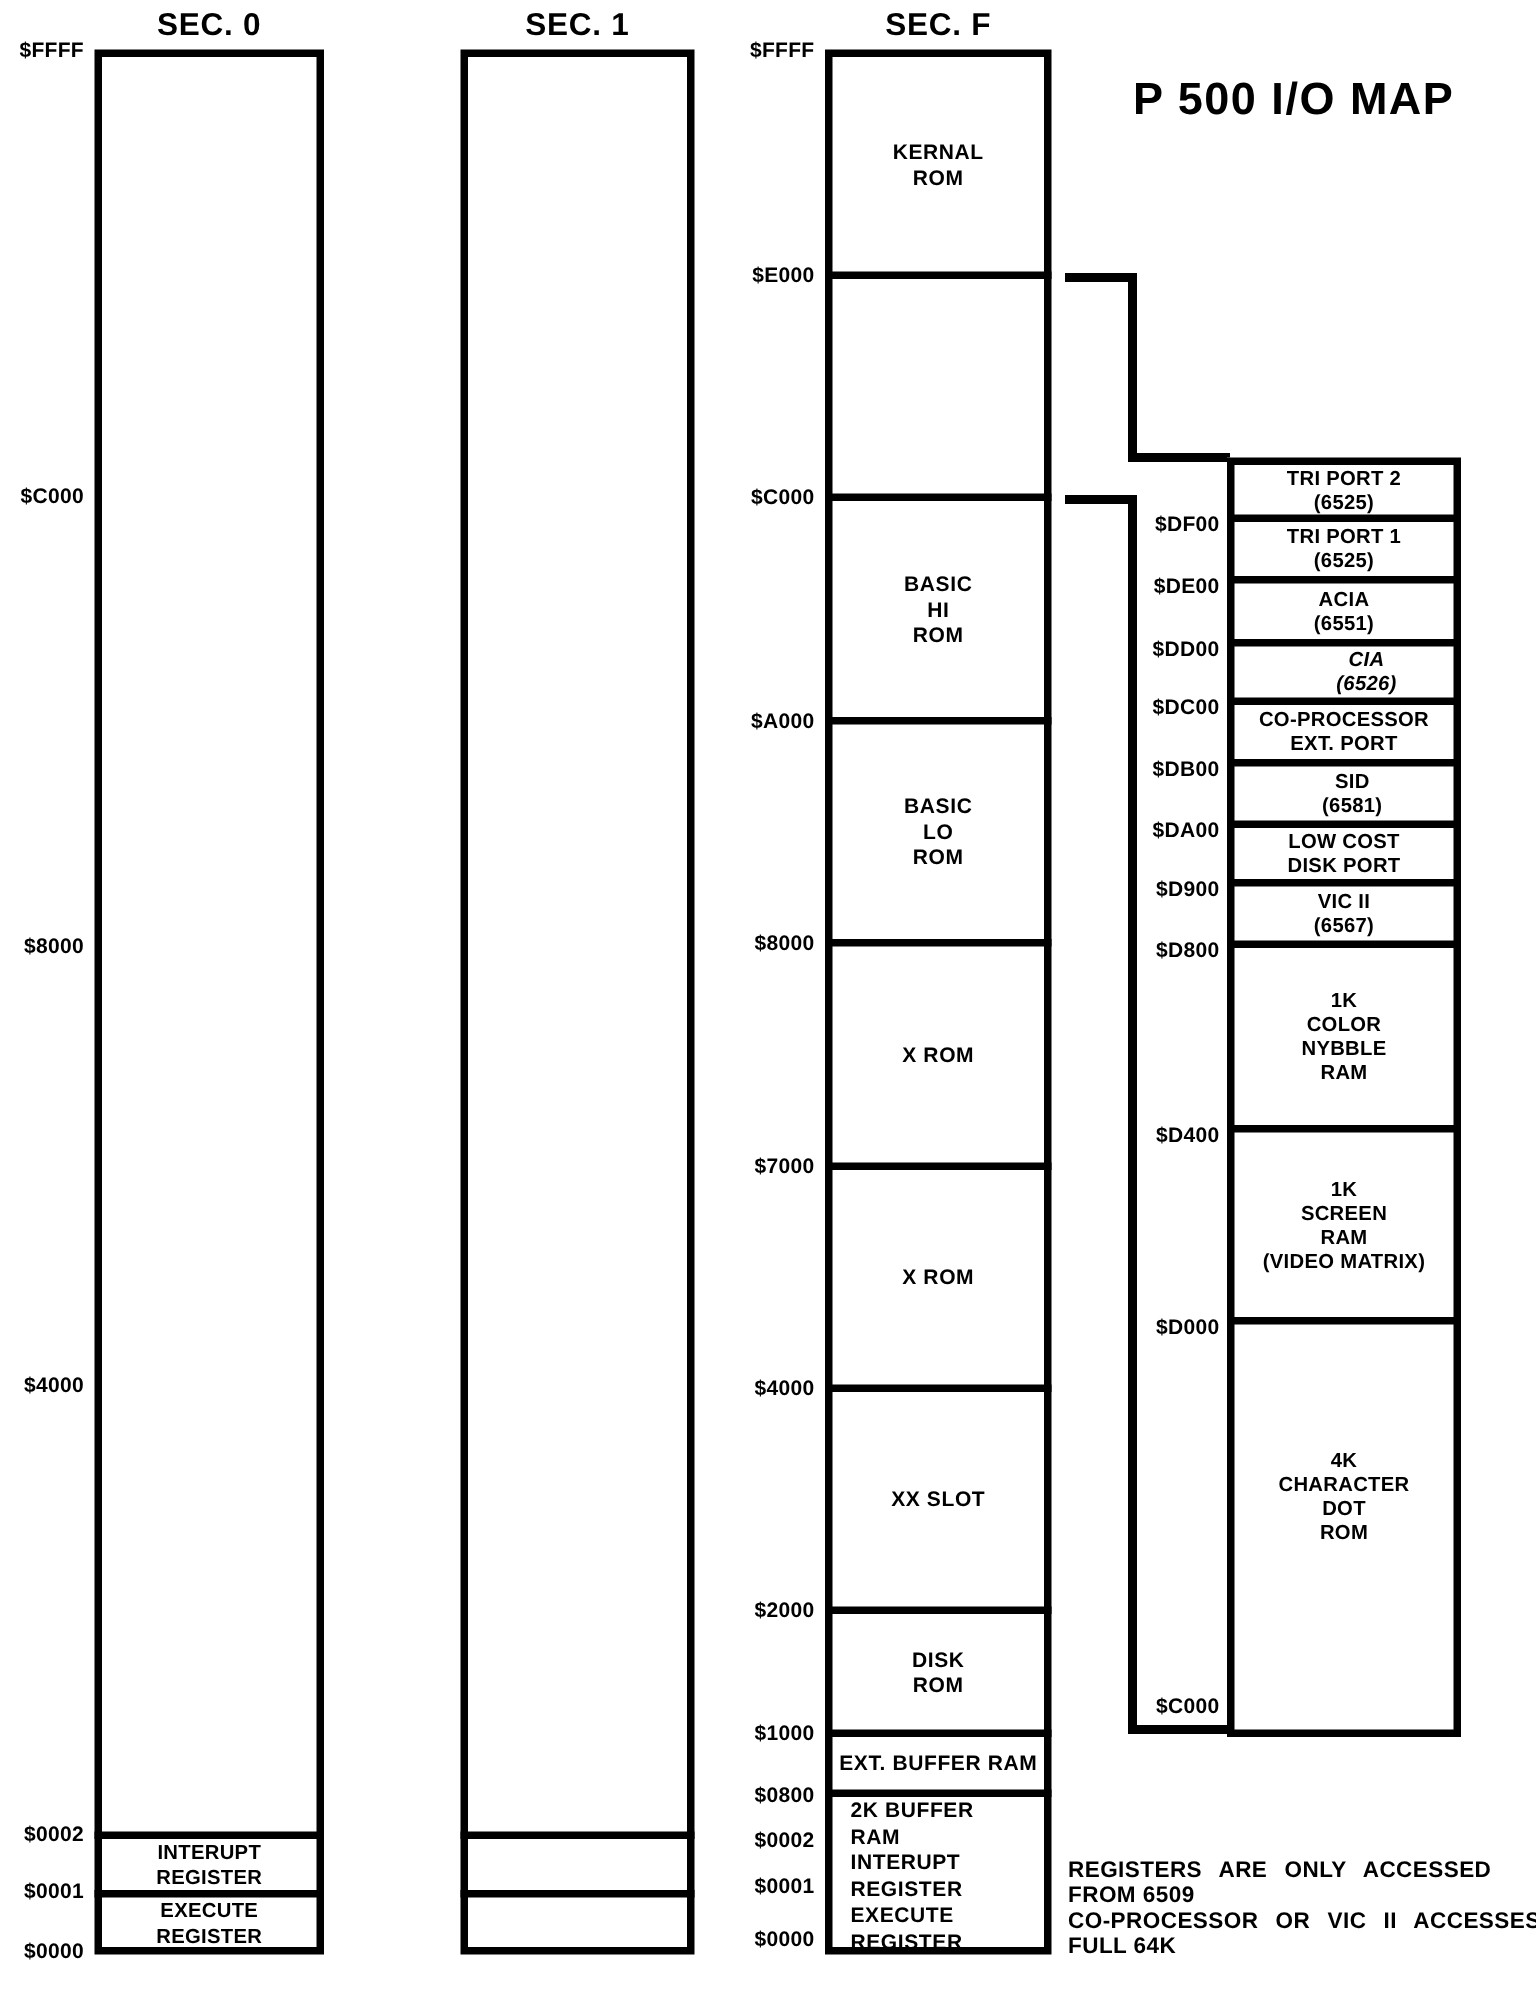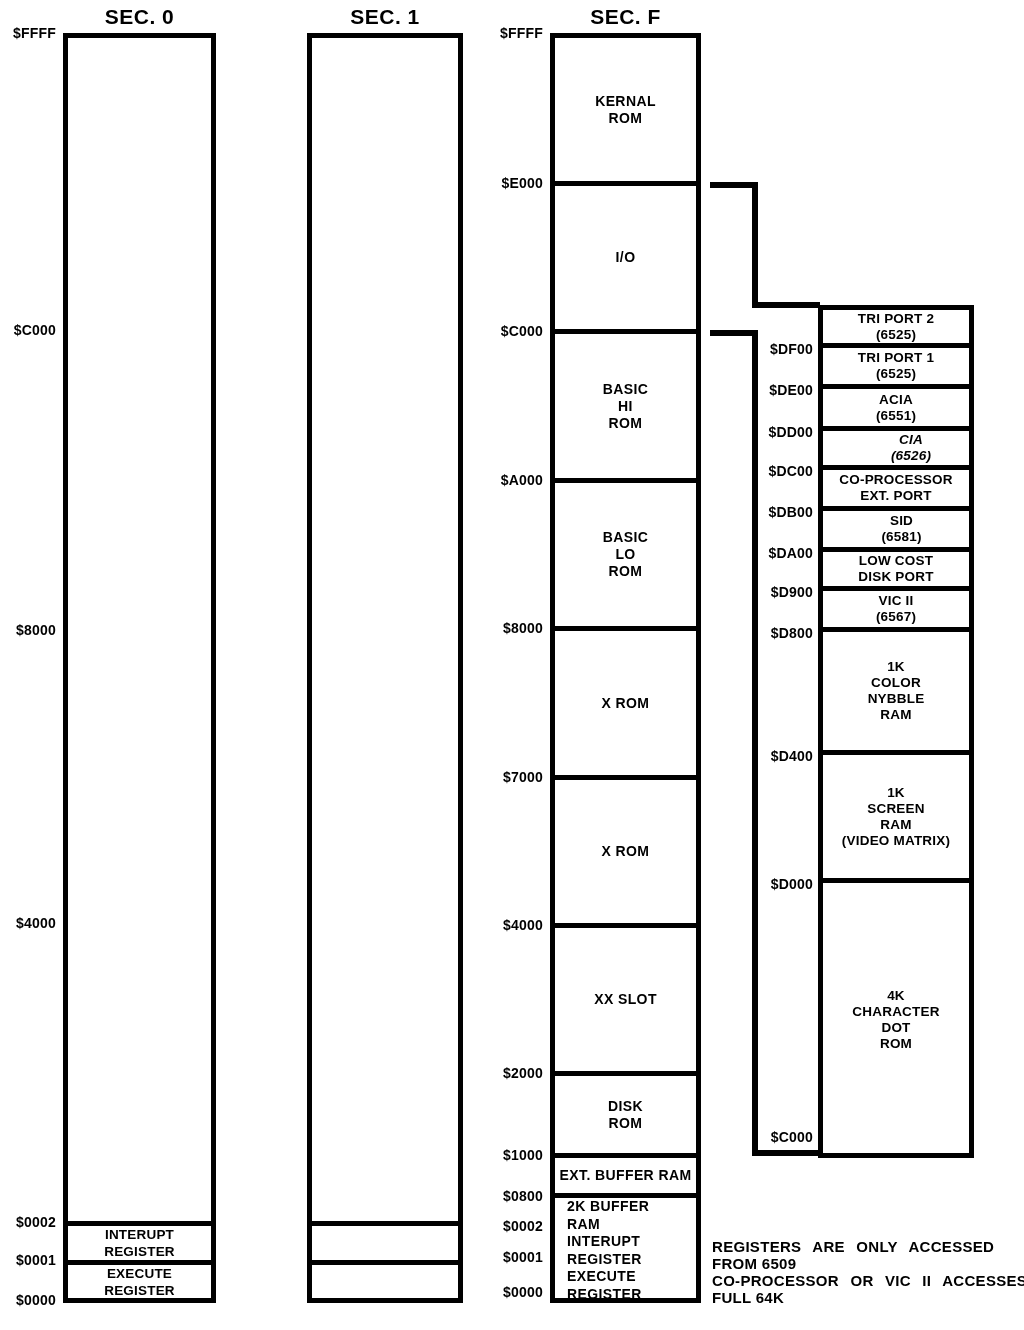--- a/index.html
+++ b/index.html
@@ -97,20 +97,21 @@
   }
   .note-line.wide {
     word-spacing: 7px;
   }
 </style>
 </head>
 <body>
 
 <div id="page">
 
+  <div class="page-title" style="left:745px; top:50px; width:235px;">P 500 I/O MAP</div>
 
   <div class="coltitle" style="left:63px; top:5px; width:153px;">SEC. 0</div>
   <div class="box" style="left:63px; top:33px; width:153px; height:1270px;"></div>
 
   <div class="addr" style="left:0px; top:25px; width:56px;">$FFFF</div>
   <div class="addr" style="left:0px; top:322px; width:56px;">$C000</div>
   <div class="addr" style="left:0px; top:622px; width:56px;">$8000</div>
   <div class="addr" style="left:0px; top:915px; width:56px;">$4000</div>
   <div class="addr" style="left:0px; top:1214px; width:56px;">$0002</div>
   <div class="addr" style="left:0px; top:1252px; width:56px;">$0001</div>
@@ -151,21 +152,20 @@
   <div class="hline" style="left:550px; top:478px; width:151px;"></div>
   <div class="hline" style="left:550px; top:626px; width:151px;"></div>
   <div class="hline" style="left:550px; top:775px; width:151px;"></div>
   <div class="hline" style="left:550px; top:923px; width:151px;"></div>
   <div class="hline" style="left:550px; top:1071px; width:151px;"></div>
   <div class="hline" style="left:550px; top:1153px; width:151px;"></div>
   <div class="hline" style="left:550px; top:1193px; width:151px;"></div>
 
   <div class="seg" style="left:555px; top:38px; width:141px; height:143px;">KERNAL
 ROM</div>
-  <div class="seg" style="left:555px; top:186px; width:141px; height:143px;">I/O</div>
   <div class="seg" style="left:555px; top:334px; width:141px; height:144px;">BASIC
 HI
 ROM</div>
   <div class="seg" style="left:555px; top:483px; width:141px; height:143px;">BASIC
 LO
 ROM</div>
   <div class="seg" style="left:555px; top:631px; width:141px; height:144px;">X ROM</div>
   <div class="seg" style="left:555px; top:780px; width:141px; height:143px;">X ROM</div>
   <div class="seg" style="left:555px; top:928px; width:141px; height:143px;">XX SLOT</div>
   <div class="seg" style="left:555px; top:1076px; width:141px; height:77px;">DISK
@@ -227,21 +227,21 @@
   <div class="seg small" style="left:823px; top:591px; width:146px; height:36px;">VIC II
 (6567)</div>
   <div class="seg small" style="left:823px; top:632px; width:146px; height:118px;">1K
 COLOR
 NYBBLE
 RAM</div>
   <div class="seg small" style="left:823px; top:755px; width:146px; height:123px;">1K
 SCREEN
 RAM
 (VIDEO MATRIX)</div>
-  <div class="seg small" style="left:823px; top:883px; width:146px; height:230px;margin-top:22px;">4K
+  <div class="seg small" style="left:823px; top:883px; width:146px; height:230px;">4K
 CHARACTER
 DOT
 ROM</div>
 
   <div class="note-line wide" style="left:712px; top:1238px;">REGISTERS ARE ONLY ACCESSED</div>
   <div class="note-line" style="left:712px; top:1255px;">FROM 6509</div>
   <div class="note-line wide" style="left:712px; top:1272px;">CO-PROCESSOR OR VIC II ACCESSES</div>
   <div class="note-line" style="left:712px; top:1289px;">FULL 64K</div>
 
 </div>

